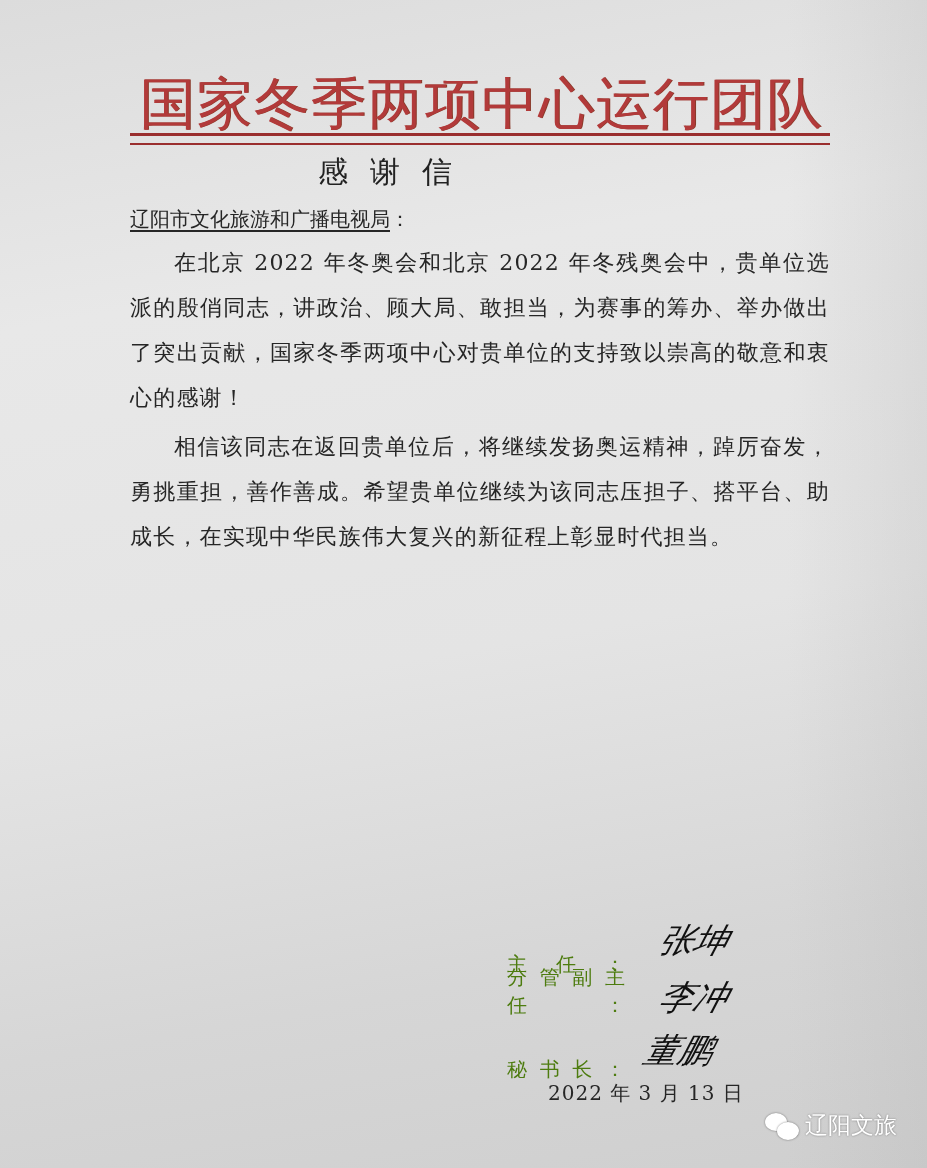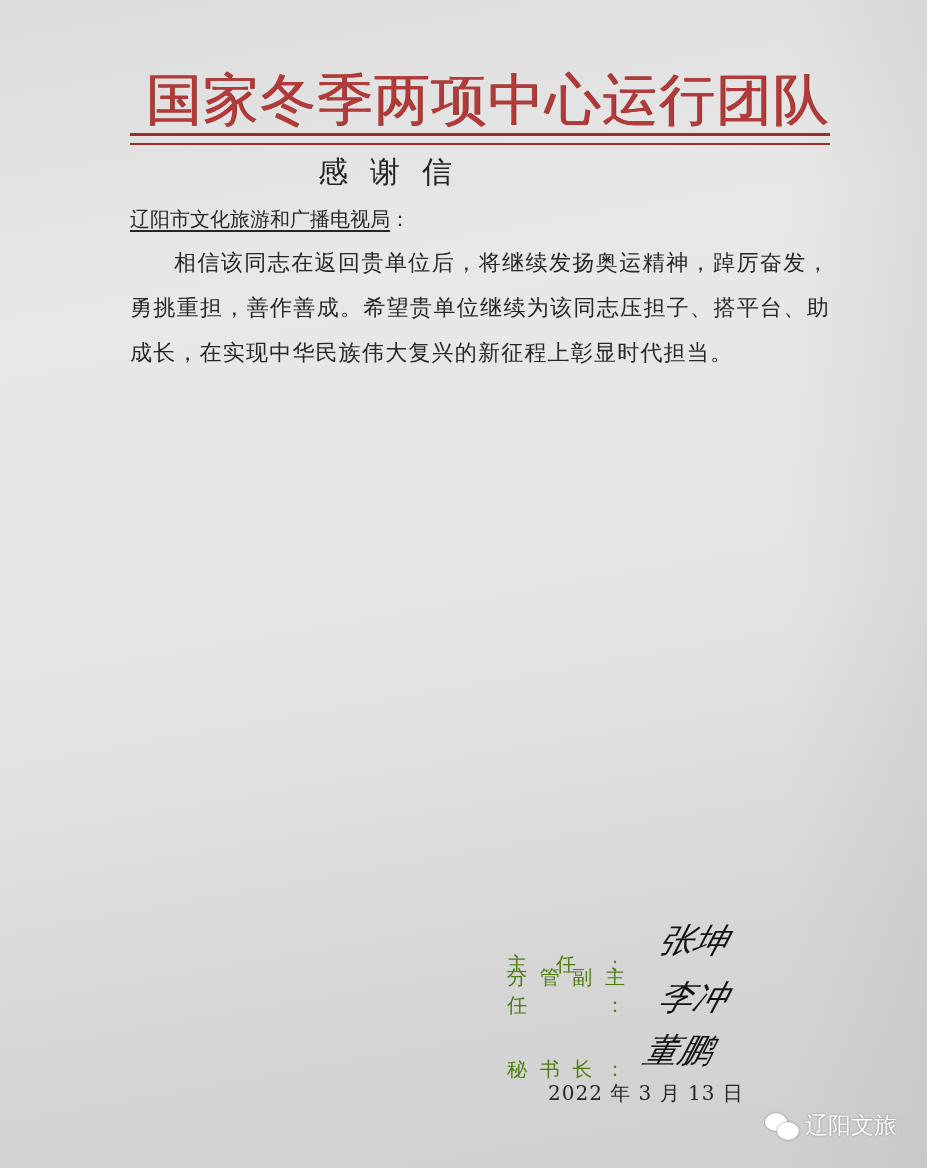--- a/index.html
+++ b/index.html
@@ -7,22 +7,22 @@
       width: 927px; height: 1168px; overflow: hidden; position: relative;
       background: linear-gradient(170deg, #dcdcdc 0%, #e8e8e8 25%, #e4e4e4 55%, #d6d6d6 80%, #cfcfcf 100%);
       font-family: "DejaVu Serif", "Liberation Serif", serif;
       color: #262626;
     }
     .paper-shadow {
       position: absolute; right: 0; top: 0; width: 140px; height: 1168px;
       background: linear-gradient(90deg, rgba(255,255,255,0) 0%, rgba(180,180,180,0.25) 100%);
     }
     .letterhead {
-      position: absolute; left: 140px; top: 70px; width: 695px; text-align: center;
-      font-family: Liberation Mono, monospace;
+      position: absolute; left: 134px; top: 70px; width: 695px; text-align: center;
+      font-family: Liberation Serif, serif;
       font-size: 56px; letter-spacing: 1px; color: #b23a3a; line-height: 68px;
       font-weight: normal;
       text-shadow: 1px 0 0 #8a3a2a;
     }
     .rule-thick { position: absolute; left: 130px; top: 133px; width: 700px; height: 3px; background: #9a2e2e; }
     .rule-thin { position: absolute; left: 130px; top: 143px; width: 700px; height: 1.5px; background: #9a2e2e; }
     .subject {
       position: absolute; left: 0; top: 152px; width: 782px; text-align: center;
       font-size: 30px; letter-spacing: 22px; line-height: 40px; color: #222;
       font-family: "DejaVu Sans", "Liberation Sans", sans-serif;
@@ -63,20 +63,21 @@
 <div class="rule-thick"></div>
 <div class="rule-thin"></div>
 
 <div class="subject">感谢信</div>
 
 <div class="salutation">
   <span class="name">辽阳市文化旅游和广播电视局</span><span>：</span>
 </div>
 
 <div class="body">
+  <p>在北京 2022 年冬奥会和北京 2022 年冬残奥会中，贵单位选派的殷俏同志，讲政治、顾大局、敢担当，为赛事的筹办、举办做出了突出贡献，国家冬季两项中心对贵单位的支持致以崇高的敬意和衷心的感谢！</p>
   <p>相信该同志在返回贵单位后，将继续发扬奥运精神，踔厉奋发，勇挑重担，善作善成。希望贵单位继续为该同志压担子、搭平台、助成长，在实现中华民族伟大复兴的新征程上彰显时代担当。</p>
 </div>
 
 <div class="sig" style="top:930px;">
   <span class="sig-label">主任：</span>
 </div>
 <div class="signature" style="left:660px; top:918px;">张坤</div>
 
 <div class="sig" style="top:943px;">
   <span class="sig-label">分管副主任：</span>

